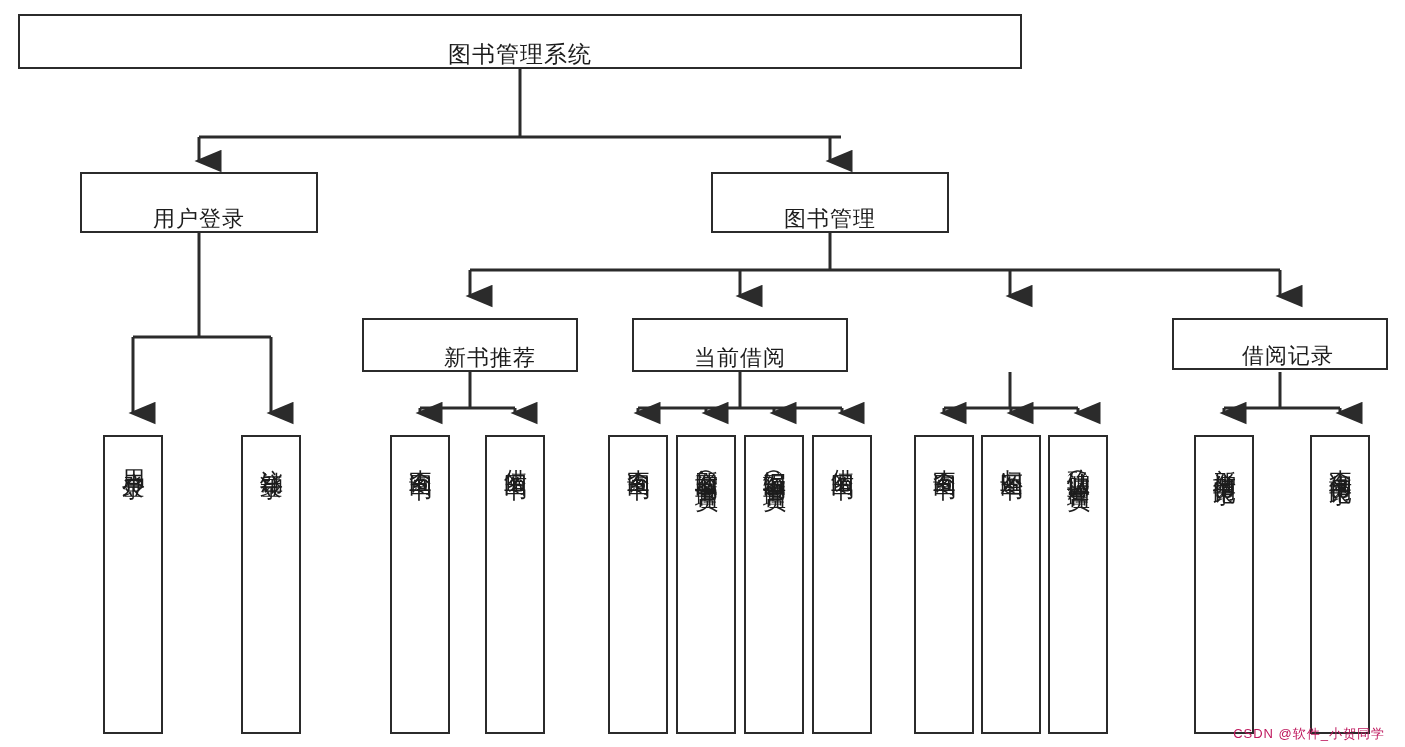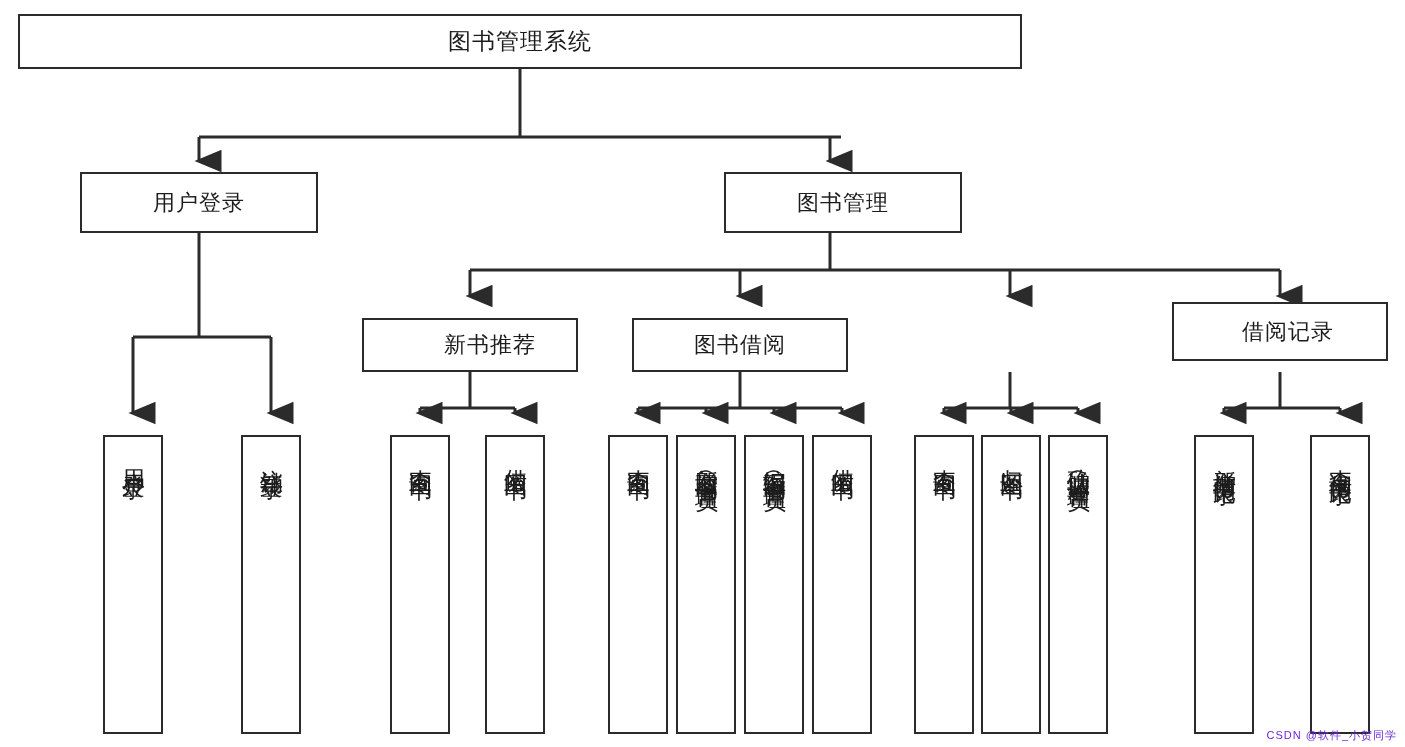--- a/index.html
+++ b/index.html
@@ -19,21 +19,21 @@
     left:0;top:0;
     width:1405px;height:747px;
     pointer-events:none;
   }
   .node{
     position:absolute;
     box-sizing:border-box;
     border:2px solid #2b2b2b;
     background:#ffffff;
     display:flex;
-    align-items:center;
+    align-items:flex-end;
     justify-content:center;
     text-align:center;
     z-index:2;
   }
   .node .label{
     font-size:22px;
     line-height:1.15;
     letter-spacing:1px;
     color:#1c1c1c;
     white-space:nowrap;
@@ -47,24 +47,24 @@
     writing-mode:vertical-rl;
     text-orientation:upright;
     font-size:23px;
     line-height:1.12;
     letter-spacing:3px;
     white-space:normal;
     max-height:690px;
   }
   .watermark{
     position:absolute;
-    right:8px;
+    right:20px;
     bottom:4px;
-    font-size:11px;
-    color:#6d28d9;
+    font-size:13px;
+    color:#be185d;
     letter-spacing:1px;
     z-index:5;
     white-space:nowrap;
   }
 </style>
 </head>
 <body>
 
 <div id="canvas">
 
@@ -118,31 +118,31 @@
     </g>
   </svg>
 
   <div class="node root" style="left:18px;top:14px;width:1004px;height:55px;">
     <span class="label">图书管理系统</span>
   </div>
 
   <div class="node" style="left:80px;top:172px;width:238px;height:61px;">
     <span class="label">用户登录</span>
   </div>
-  <div class="node" style="left:711px;top:172px;width:238px;height:61px;margin-left:13px;">
+  <div class="node" style="left:711px;top:172px;width:238px;height:61px;">
     <span class="label">图书管理</span>
   </div>
 
   <div class="node" style="left:362px;top:318px;width:216px;height:54px;padding-left:40px;">
     <span class="label">新书推荐</span>
   </div>
   <div class="node" style="left:632px;top:318px;width:216px;height:54px;">
-    <span class="label">图书借阅</span>
+    <span class="label">当前借阅</span>
   </div>
-  <div class="node" style="left:1172px;top:302px;width:216px;height:59px;padding-left:16px;">
+  <div class="node" style="left:1172px;top:318px;width:216px;height:52px;padding-left:16px;">
     <span class="label">借阅记录</span>
   </div>
 
   <div class="node leaf" style="left:103px;top:435px;width:60px;height:299px;">
     <span class="label">用户登录</span>
   </div>
   <div class="node leaf" style="left:241px;top:435px;width:60px;height:299px;">
     <span class="label">注销登录</span>
   </div>
 

